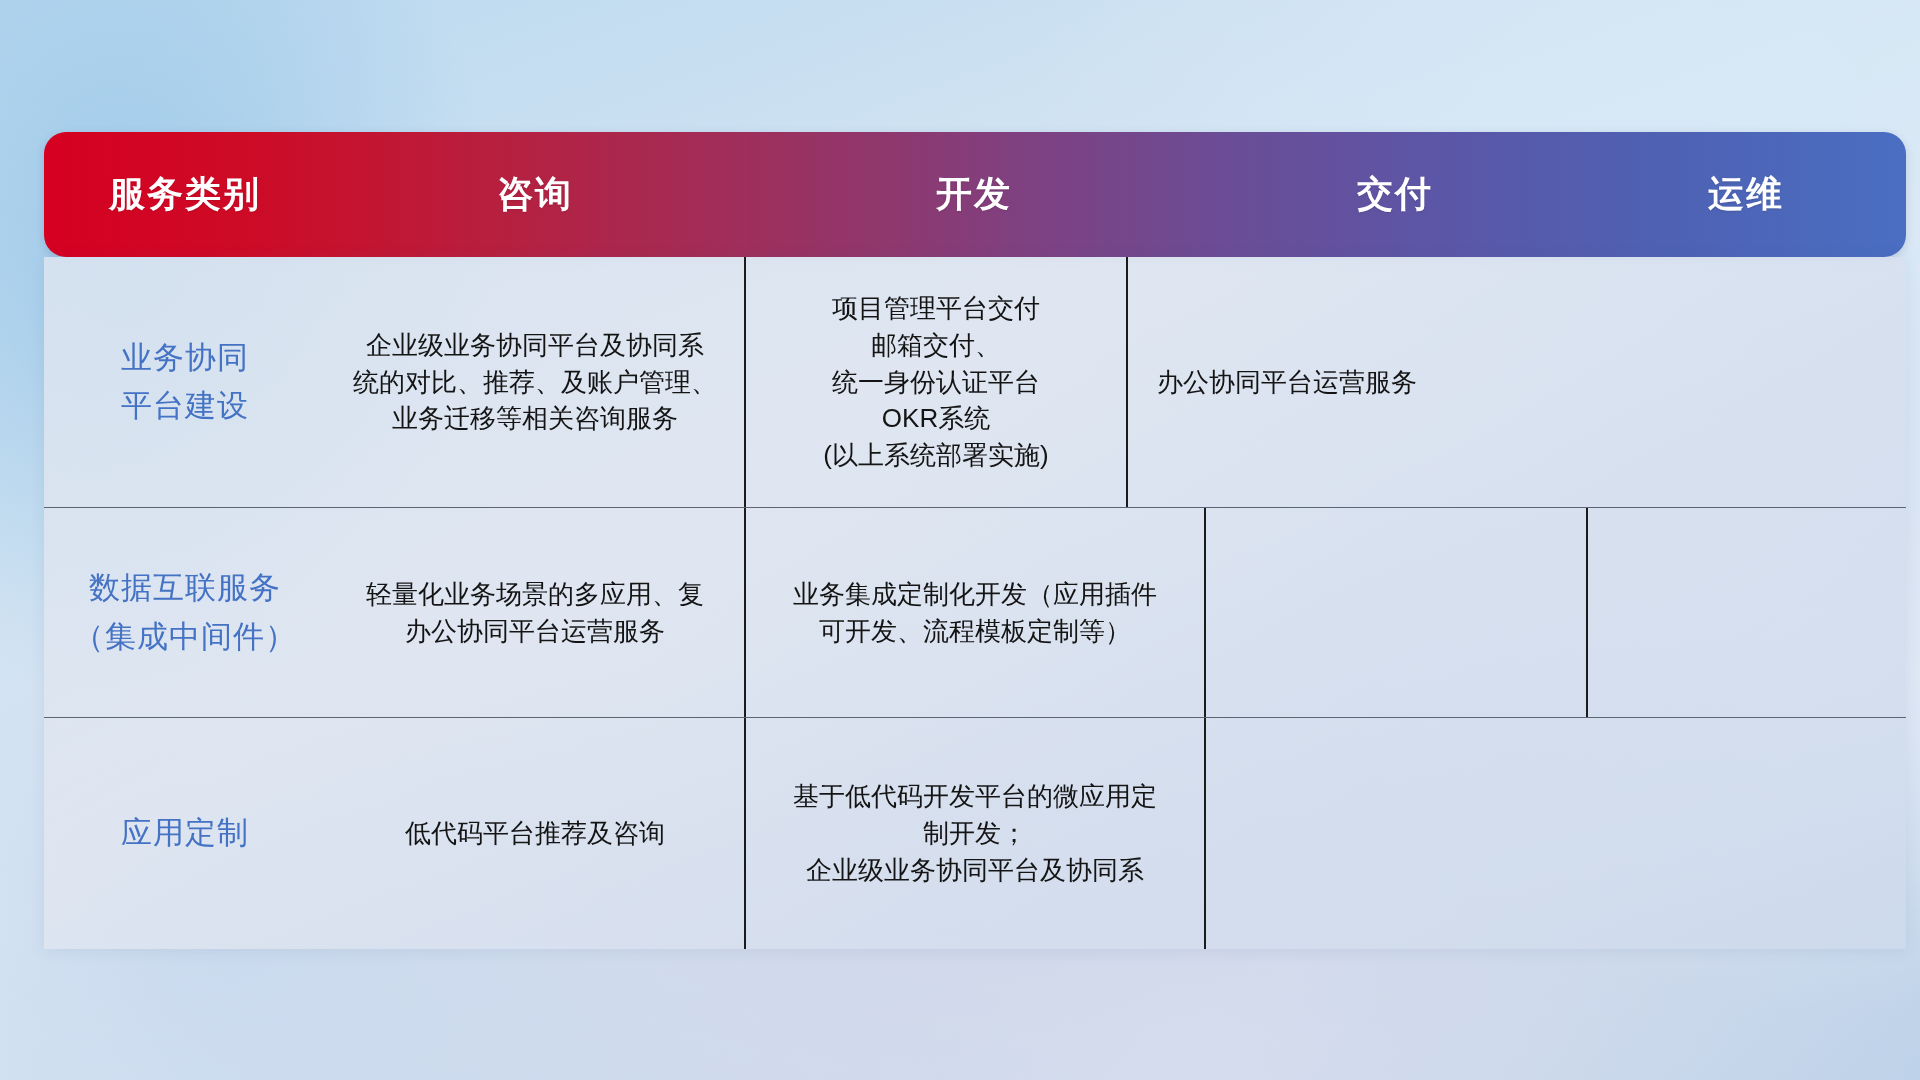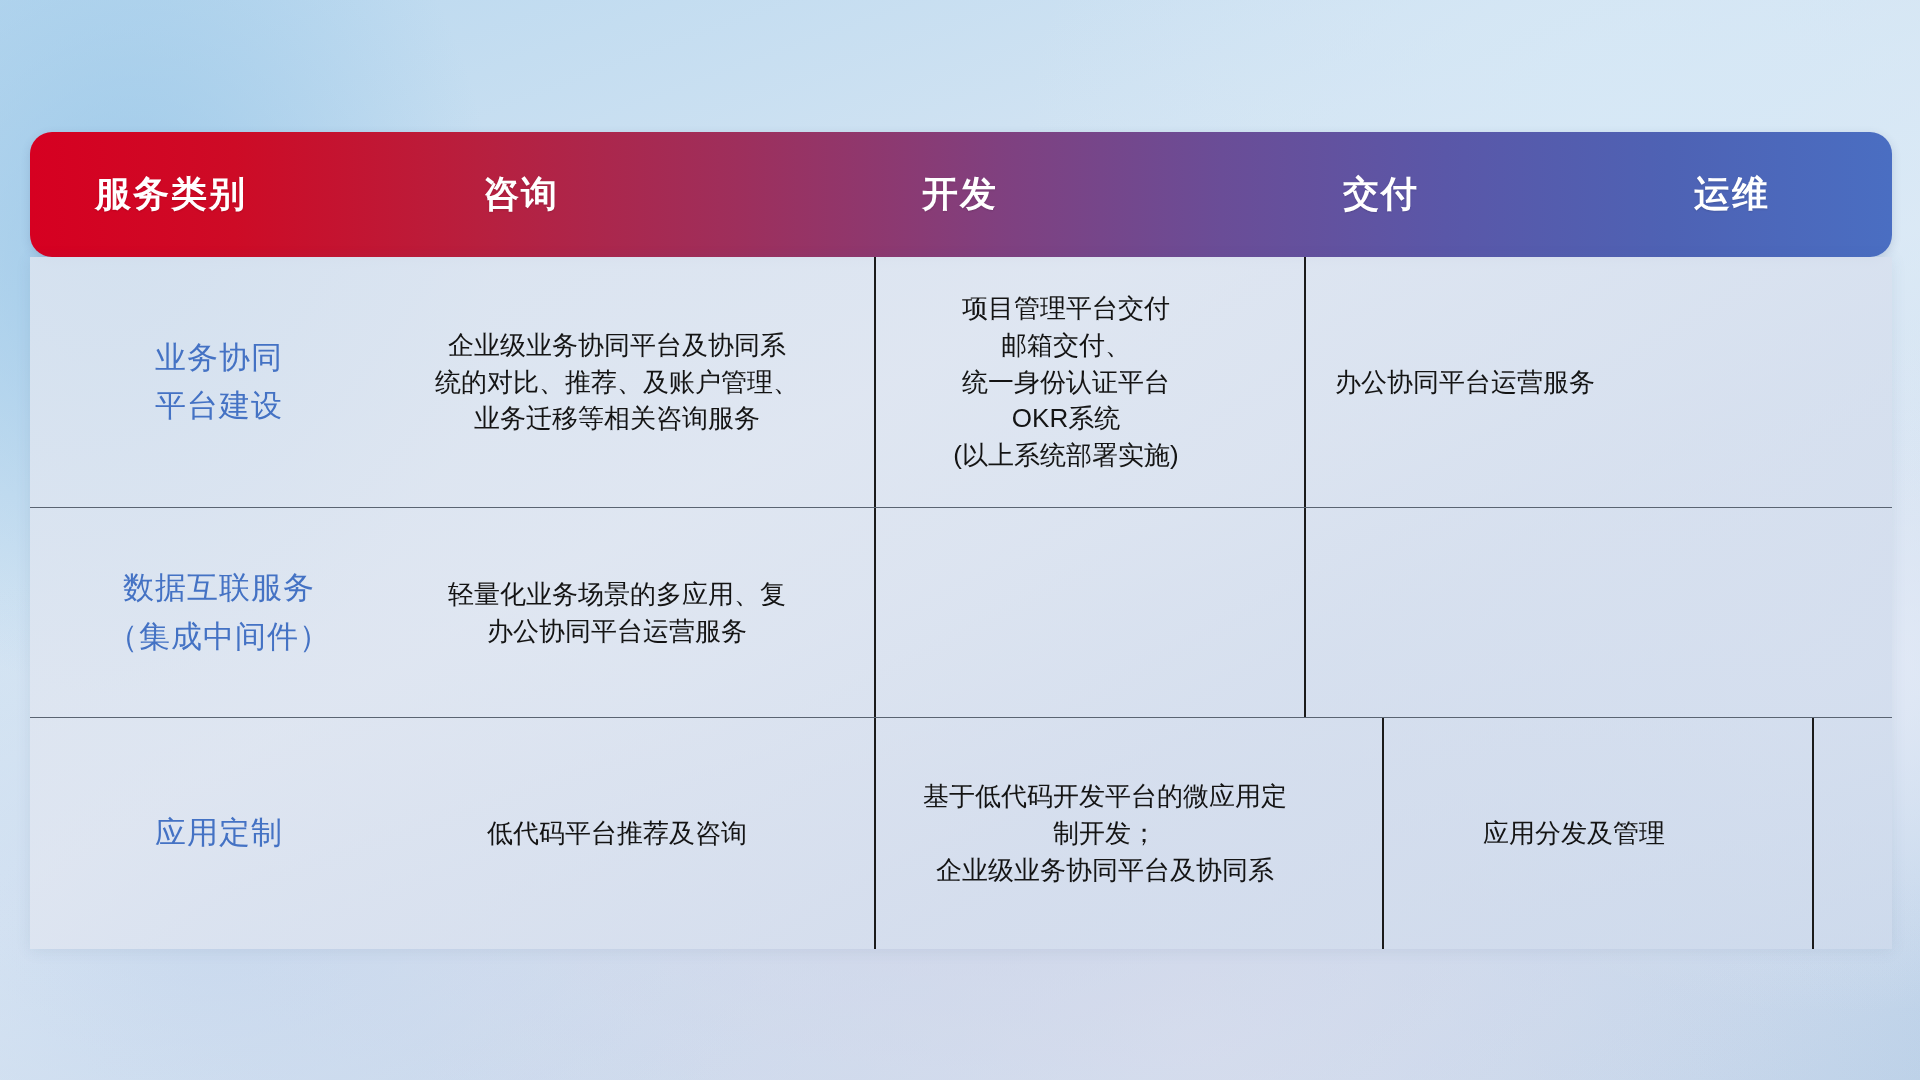--- a/index.html
+++ b/index.html
@@ -35,21 +35,21 @@
   #bg-tint-bottom {
     position: absolute;
     left: 0; bottom: -160px;
     width: 1920px; height: 520px;
     background: radial-gradient(ellipse at 50% 40%, rgba(205,212,232,0.6) 0%, rgba(205,212,232,0) 72%);
   }
 
   
   #table-wrap {
     position: absolute;
-    left: 30px;
+    left: 44px;
     top: 132px;
     width: 1862px;
   }
 
   
   #table-header {
     display: flex;
     height: 125px;
     border-radius: 22px;
     overflow: hidden;
@@ -98,21 +98,20 @@
     box-sizing: border-box;
     display: flex;
     align-items: center;
     justify-content: center;
     text-align: center;
     padding: 6px 14px;
     font-size: 26px;
     line-height: 1.42;
     color: #141414;
     white-space: pre-line;
-    margin-left: 48px;
   }
   .bcell.divider-left { border-left: 2.2px solid #1b1b1b; }
 
   .label-cell {
     color: #4472c4;
     font-weight: normal;
     font-size: 31px;
     line-height: 1.55;
     letter-spacing: 1px;
   }
@@ -160,28 +159,29 @@
 OKR系统
 (以上系统部署实施)</div>
       <div class="bcell col-4 divider-left">办公协同平台运营服务</div>
     </div>
 
     <div class="brow row-h1">
       <div class="bcell label-cell col-0">数据互联服务
 （集成中间件）</div>
       <div class="bcell col-1">轻量化业务场景的多应用、复
 办公协同平台运营服务</div>
+      <div class="bcell col-2 divider-left">业务集成定制化开发（应用插件
+可开发、流程模板定制等）</div>
       <div class="bcell col-3 divider-left"></div>
       <div class="bcell col-4 divider-left"></div>
     </div>
 
     <div class="brow row-h2">
       <div class="bcell label-cell col-0">应用定制</div>
       <div class="bcell col-1">低代码平台推荐及咨询</div>
       <div class="bcell col-2 divider-left">基于低代码开发平台的微应用定
 制开发；
 企业级业务协同平台及协同系</div>
-      <div class="bcell col-3 divider-left">应用分发及管理</div>
       <div class="bcell col-4 divider-left"></div>
     </div>
 
   </div>
 </div>
 
 </body></html>

